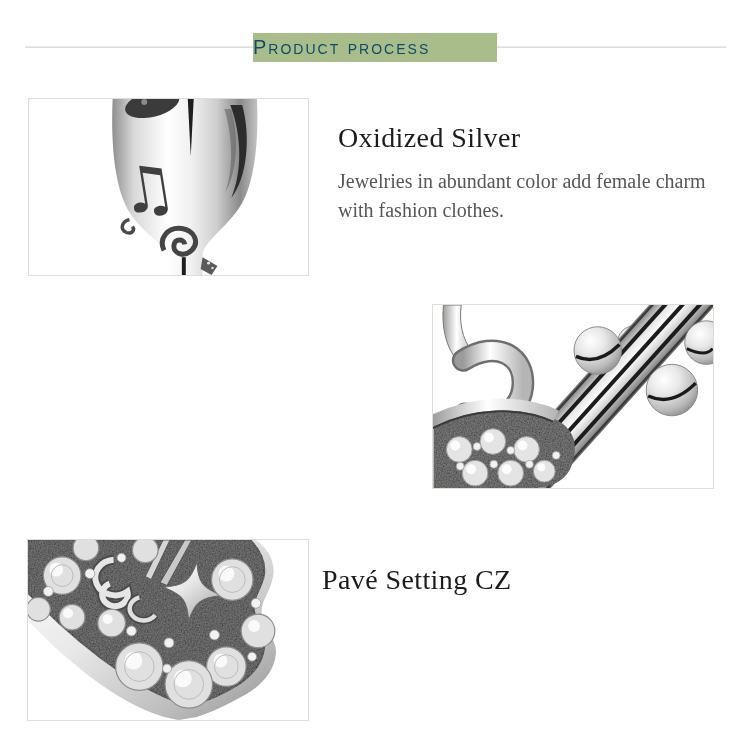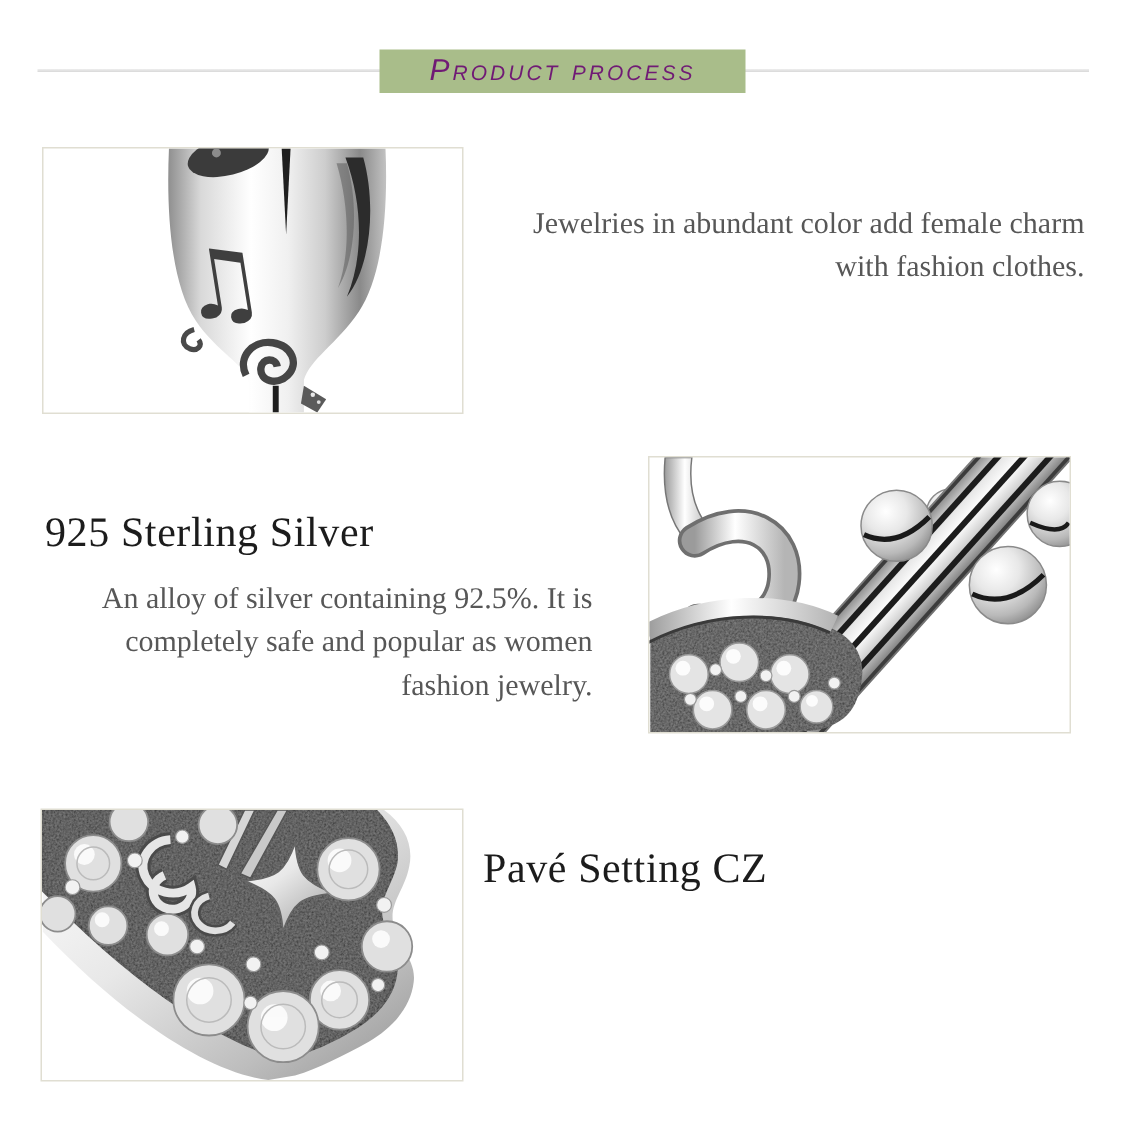--- a/index.html
+++ b/index.html
@@ -2,39 +2,39 @@
 <html><head>
 <meta charset="utf-8">
 <style>
   html,body{margin:0;padding:0;background:#fff;}
   .page{position:relative;width:750px;height:750px;background:#fff;overflow:hidden;
         font-family:"Liberation Serif",serif;}
   
   .header-line{position:absolute;left:25px;right:24px;top:46px;height:2px;
                background:linear-gradient(#eeeeee,#d8d8d8);z-index:1;}
   .badge{position:absolute;left:50%;transform:translateX(-50%);top:33px;z-index:2;
-         width:244px;height:29px;line-height:29px;text-align:center;
-         background:#a9bd8a;color:#701a75;
+         width:244px;height:29px;line-height:29px;
+         background:#a9bd8a;color:#0c4a6e;
          font-family:"Liberation Sans",sans-serif;font-size:20px;
-         font-variant:small-caps;letter-spacing:2px;font-style:italic;}
+         font-variant:small-caps;letter-spacing:2px;}
   
   .photo{position:absolute;background:#fff;border:1px solid #e0ded2;box-sizing:border-box;margin:0;}
   .photo svg{display:block;width:100%;height:100%;}
   #fig1{left:28px;top:98px;width:281px;height:178px;}
   #fig2{left:432px;top:304px;width:282px;height:185px;}
   #fig3{left:27px;top:539px;width:282px;height:182px;}
   
   .copy{position:absolute;}
   #copy1{left:338px;top:122px;width:385px;}
   #copy2{left:30px;top:340px;width:365px;}
   #copy3{left:322px;top:564px;width:380px;}
   .copy h2{margin:0;font-size:28px;font-weight:400;color:#1c1c1c;letter-spacing:.4px;
            font-family:"Liberation Serif",serif;}
   .copy p{margin:13px 0 0;font-size:20px;line-height:1.45;color:#575757;
-          font-family:"Liberation Serif",serif;text-align:right;}
+          font-family:"Liberation Serif",serif;}
 </style>
 </head>
 <body>
 
 <div class="page">
 
   <div class="header-line"></div>
   <div class="badge">Product process</div>
 
   <figure class="photo" id="fig1" aria-label="Close-up photo of oxidized silver charm neck with engraved music note">
@@ -60,27 +60,24 @@
       <text x="90" y="113" font-size="64" fill="#3f3f3f" font-family="DejaVu Sans" transform="rotate(-9 120 85)">♫</text>
       <path d="M101,122 c-8,2 -10,10 -3,13 c5,2 9,-2 6,-6" stroke="#4a4a4a" stroke-width="3.5" fill="none"></path>
       <path d="M136,153 c-6,-12 4,-24 18,-22 c13,2 18,14 10,22 c-7,7 -19,4 -18,-5 c1,-7 10,-7 11,-1" stroke="#454545" stroke-width="5" fill="none"></path>
       <line x1="156" y1="160" x2="156" y2="178" stroke="#1e1e1e" stroke-width="4"></line>
       <path d="M175,160 l15,9 -6,9 -11,-6 z" fill="#5a5a5a"></path>
       <circle cx="181" cy="166" r="1.5" fill="#e8e8e8"></circle>
         <circle cx="185" cy="171" r="1.3" fill="#dcdcdc"></circle>
     </svg>
   </figure>
   <div class="copy" id="copy1">
+    <h2>Oxidized Silver</h2>
     <p>Jewelries in abundant color add female charm with fashion clothes.</p>
   </div>
 
-  <div class="copy" id="copy2">
-    <h2>925 Sterling Silver</h2>
-    <p>An alloy of silver containing 92.5%. It is completely safe and popular as women fashion jewelry.</p>
-  </div>
   <figure class="photo" id="fig2" aria-label="Close-up photo of silver violin charm neck with strings and tuning pegs">
     <svg viewBox="0 0 282 185" xmlns="http://www.w3.org/2000/svg">
       <defs>
         <linearGradient id="bGv" x1="0" y1="0" x2="0" y2="1">
           <stop offset="0" stop-color="#787878"></stop>
             <stop offset=".3" stop-color="#e8e8e8"></stop>
           <stop offset=".5" stop-color="#ffffff"></stop>
             <stop offset=".72" stop-color="#cfcfcf"></stop>
           <stop offset="1" stop-color="#6d6d6d"></stop>
         </linearGradient>

